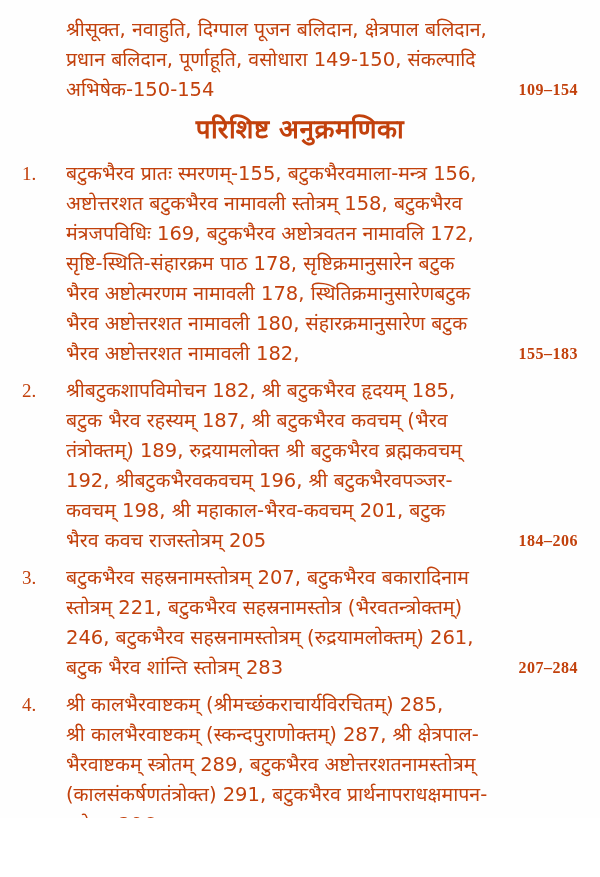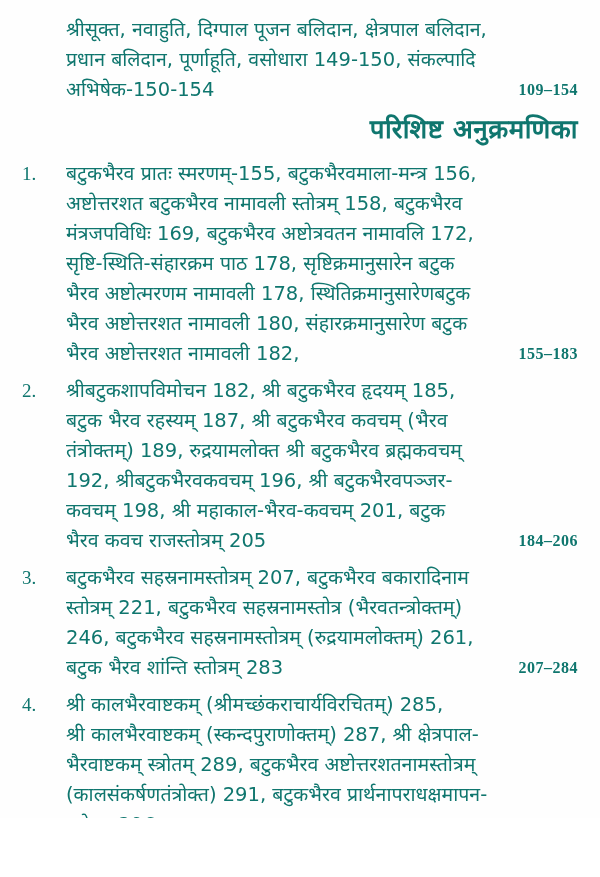--- a/index.html
+++ b/index.html
@@ -6,21 +6,21 @@
     margin: 0;
     padding: 0;
     background: #ffffff;
   }
   .page {
     position: relative;
     width: 600px;
     height: 818px;
     box-sizing: border-box;
     background: #fefefe;
-    color: #0f766e;
+    color: #c2410c;
     font-family: "DejaVu Sans", sans-serif;
     padding: 15px 22px 8px 22px;
     overflow: hidden;
   }
   .entry {
     display: flex;
     align-items: flex-end;
     margin-bottom: 7px;
   }
   .num-col {
@@ -44,21 +44,21 @@
   .pages-col {
     flex: 1 1 auto;
     text-align: right;
     font-family: "Liberation Serif", serif;
     font-weight: 700;
     font-size: 16px;
     line-height: 30px;
     letter-spacing: 0.5px;
   }
   .heading {
-    text-align: right;
+    text-align: center;
     font-size: 26px;
     font-weight: 700;
     line-height: 34px;
     margin: 6px 0 13px 0;
     letter-spacing: 0.5px;
   }
   .footer-row {
     display: flex;
     align-items: center;
     margin-top: 14px;

